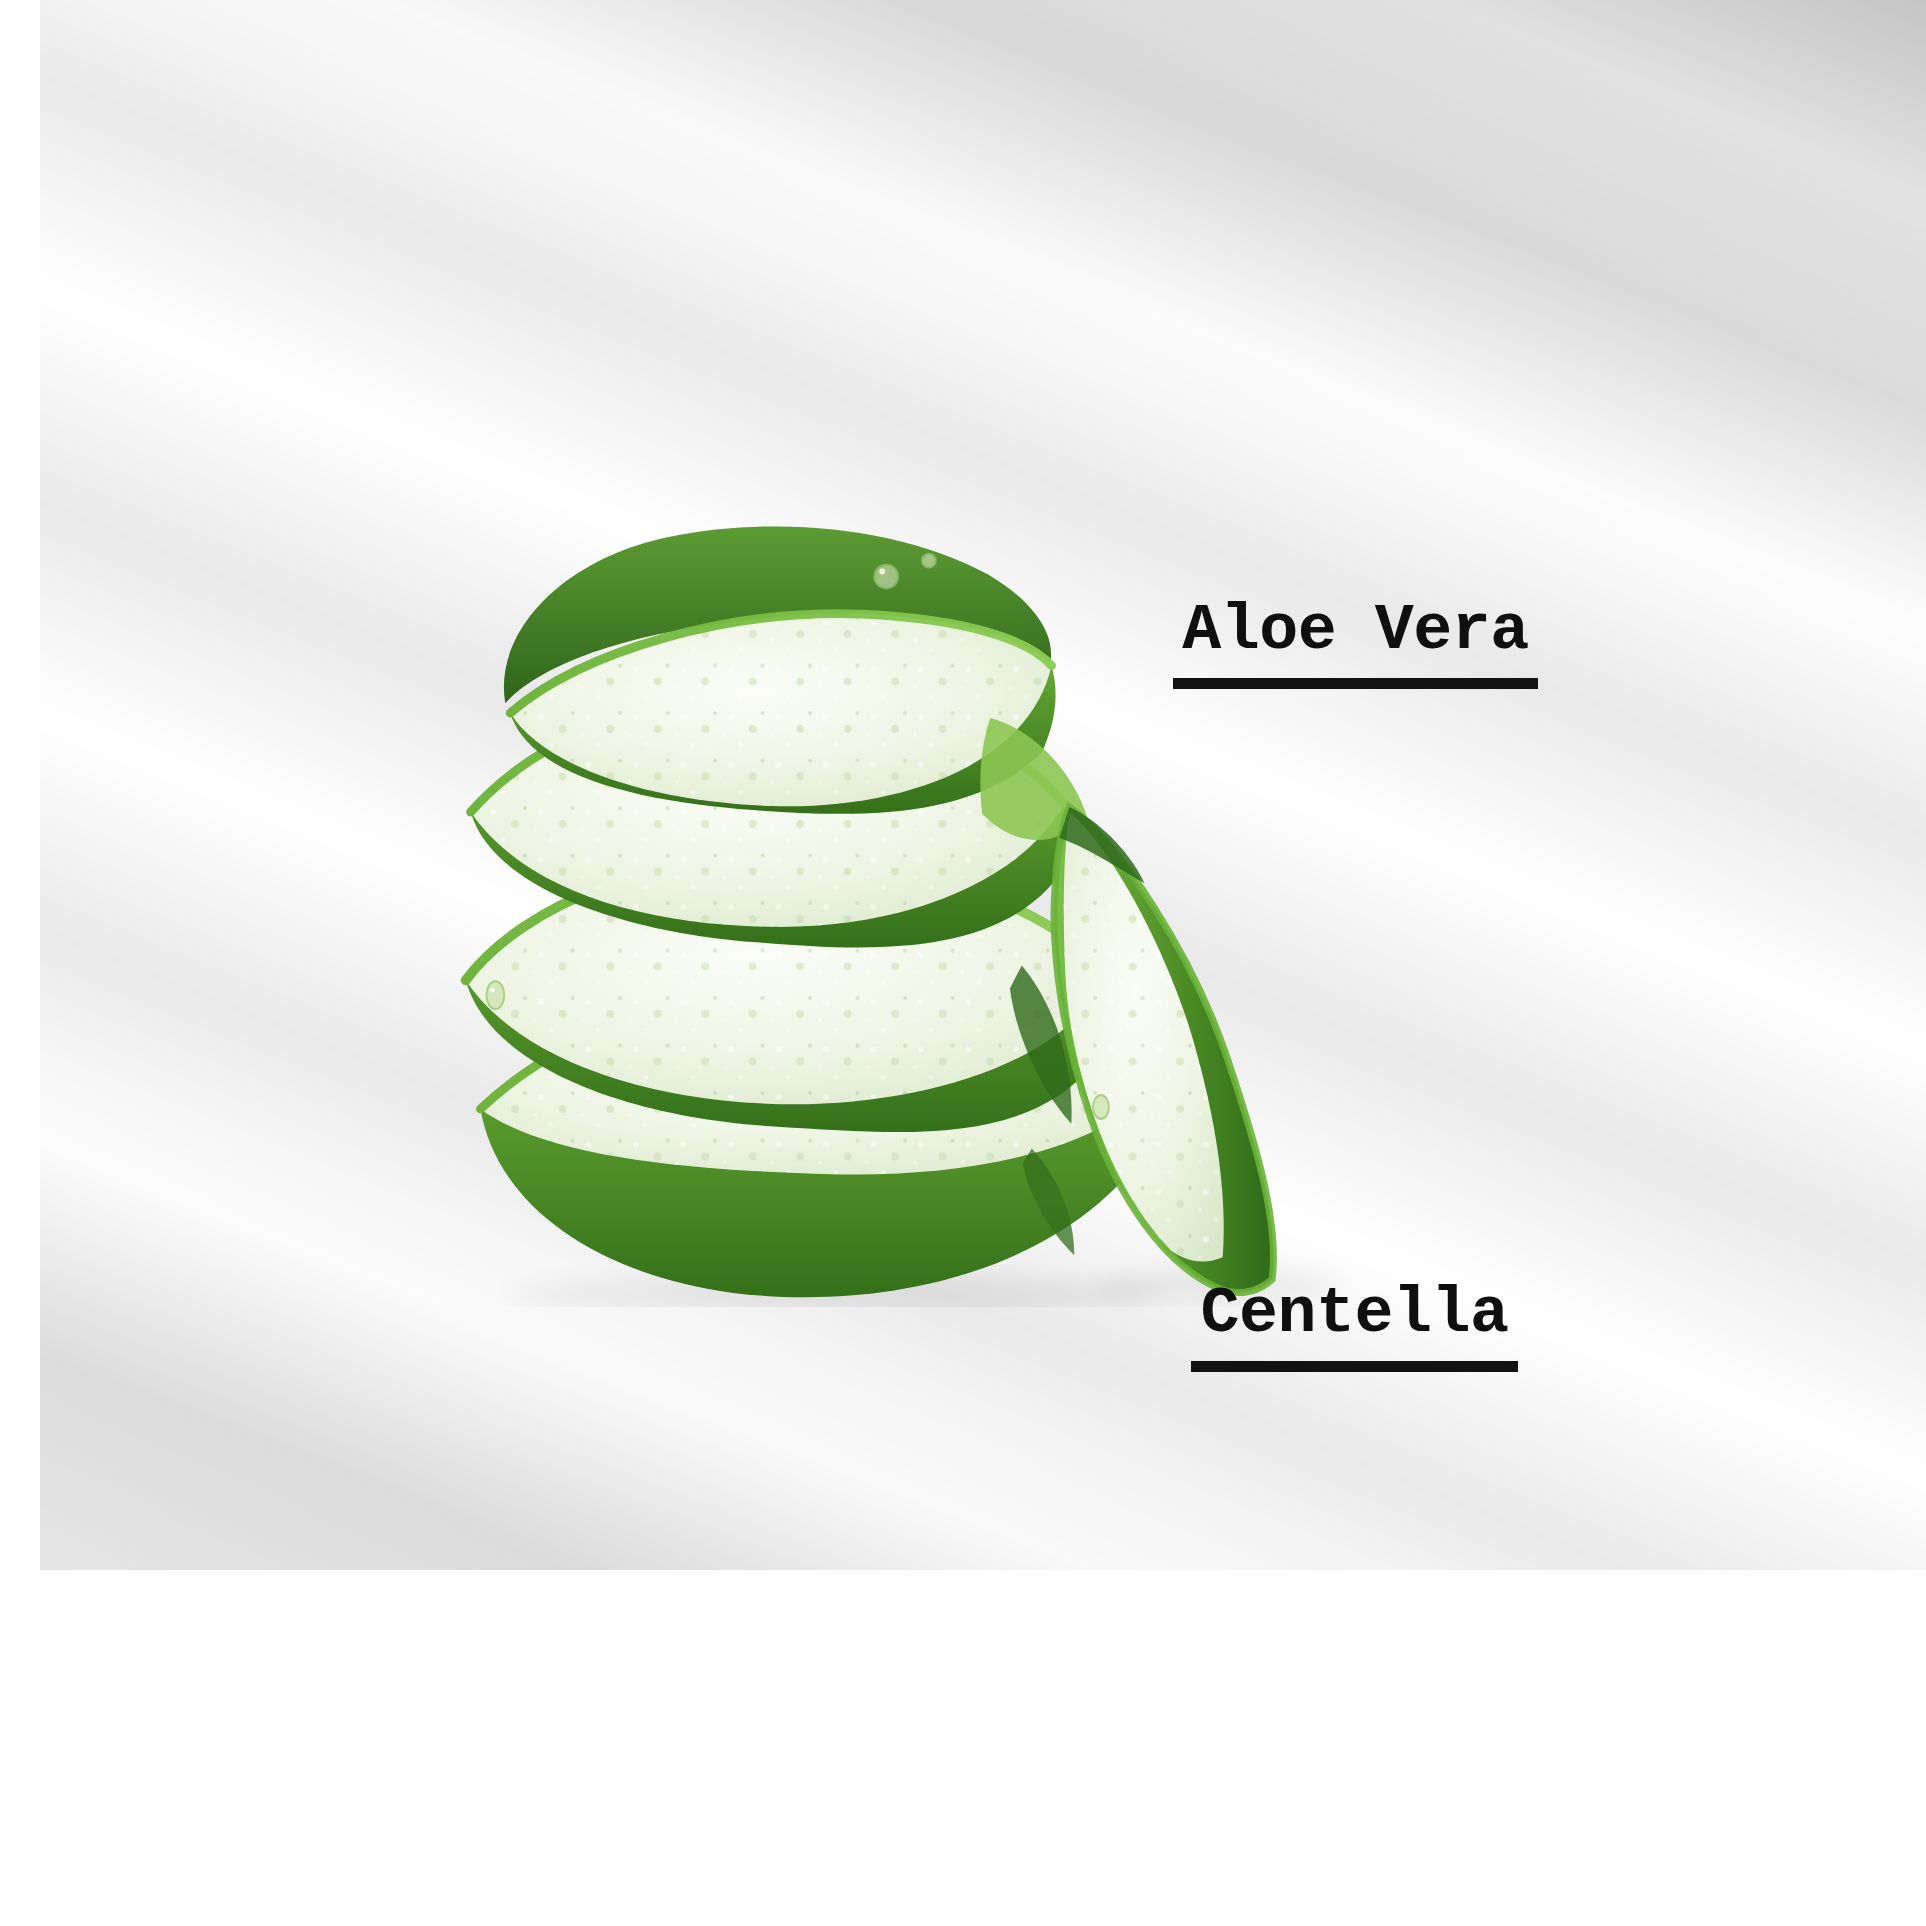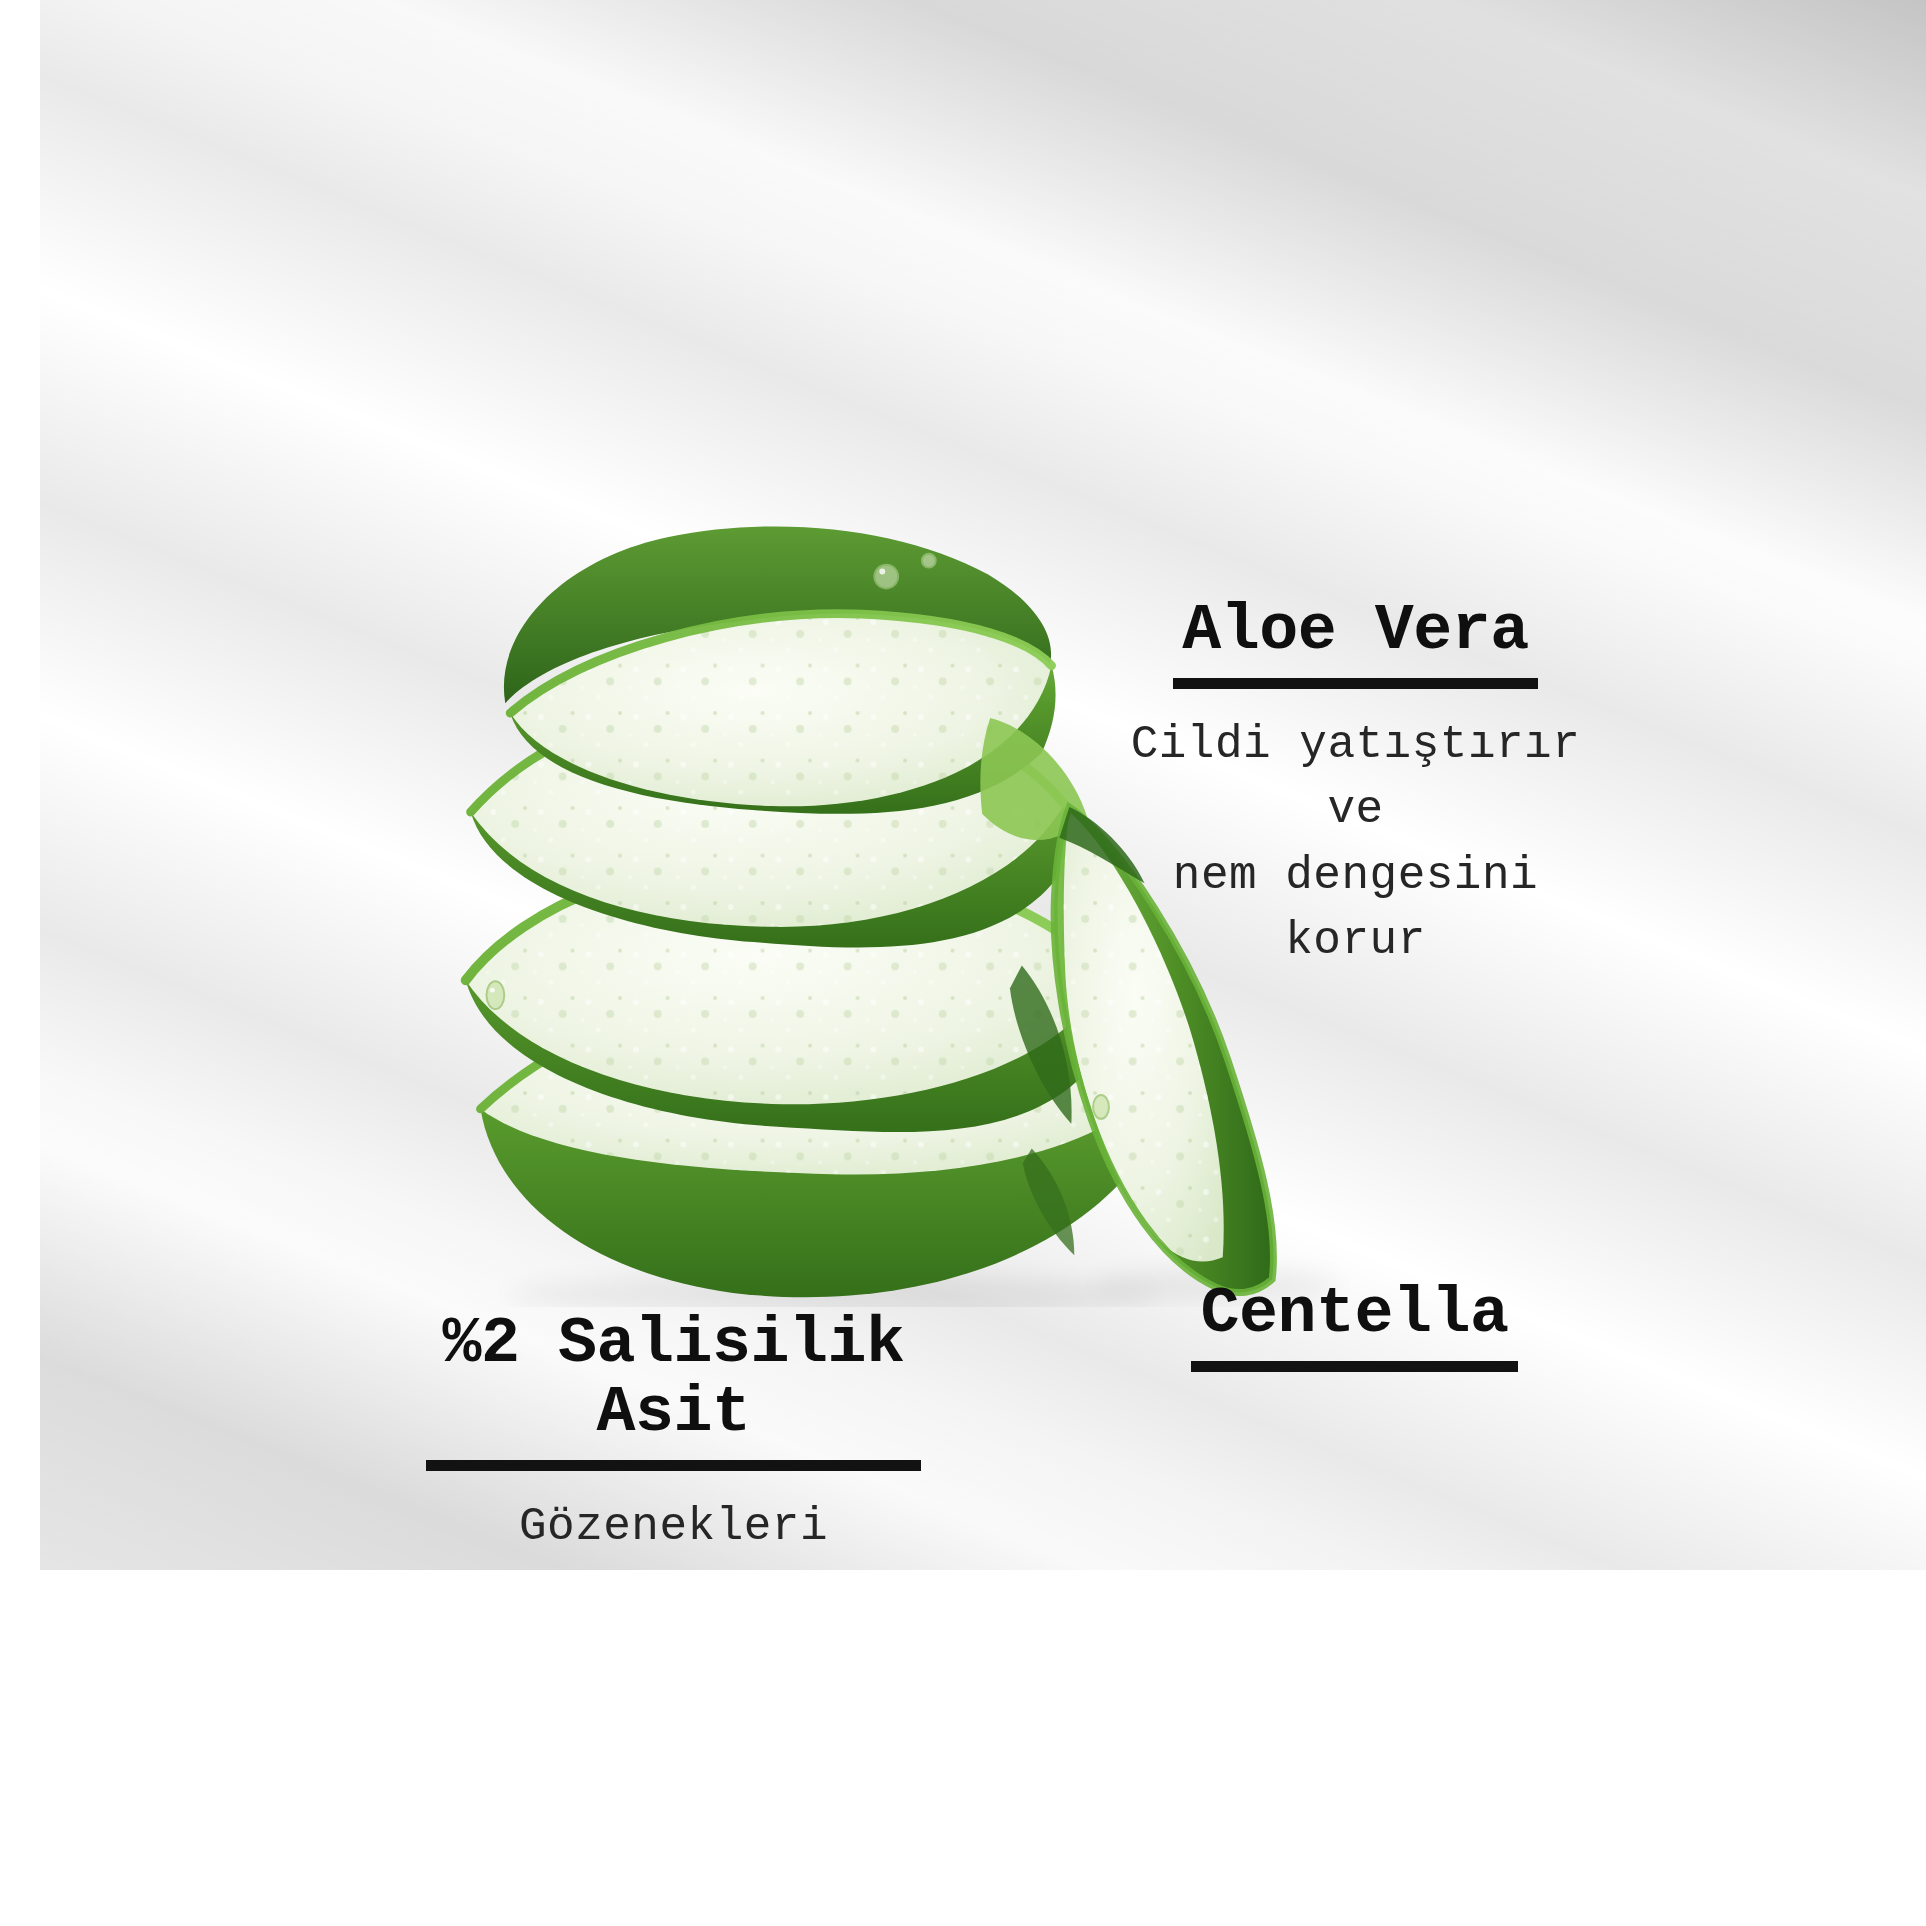--- a/index.html
+++ b/index.html
@@ -149,30 +149,21 @@
       <circle cx="451" cy="57" r="3" fill="#ffffff" opacity="0.8"></circle>
       <circle cx="498" cy="46" r="7" fill="#e6f2d4" opacity="0.55" stroke="#b7d795" stroke-width="2"></circle>
       <ellipse cx="60" cy="485" rx="9" ry="14" fill="#cfe6b2" opacity="0.8" stroke="#9cc372" stroke-width="2"></ellipse>
       <circle cx="57" cy="480" r="2.5" fill="#ffffff" opacity="0.8"></circle>
       <ellipse cx="672" cy="598" rx="8" ry="12" fill="#cfe6b2" opacity="0.8" stroke="#9cc372" stroke-width="2"></ellipse>
     </g>
   </svg>
 
   <div class="label-block block-aloe-vera">
     <h2 class="label-heading">Aloe Vera</h2>
-    <p class="label-body">Cildi yatıştırır ve
-nem dengesini
-korur</p>
   </div>
 
-  <div class="label-block block-salisilik">
-    <h2 class="label-heading">%2 Salisilik Asit</h2>
-    <p class="label-body">Gözenekleri arındırır,
-siyah nokta
-oluşumunu azaltır</p>
-  </div>
 
   <div class="label-block block-centella">
     <h2 class="label-heading">Centella</h2>
   </div>
 
 </div>
 
 
 </body></html>

